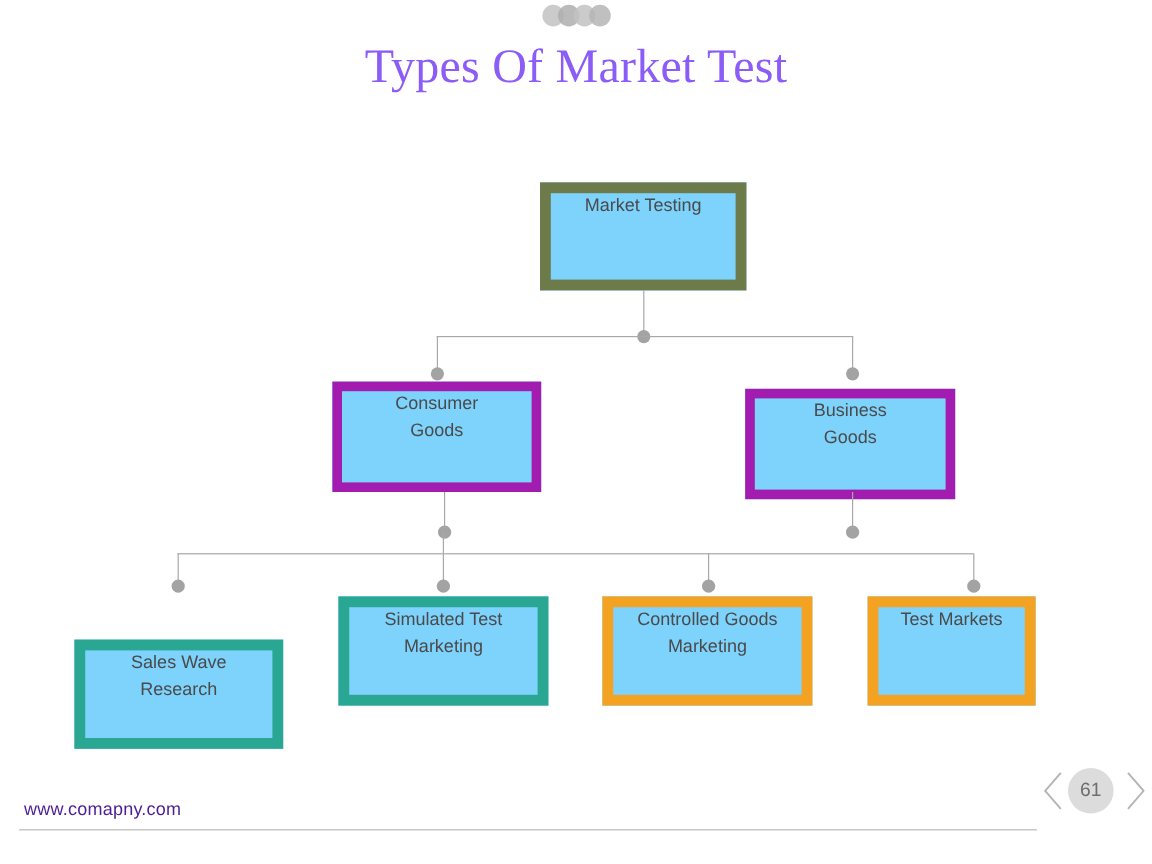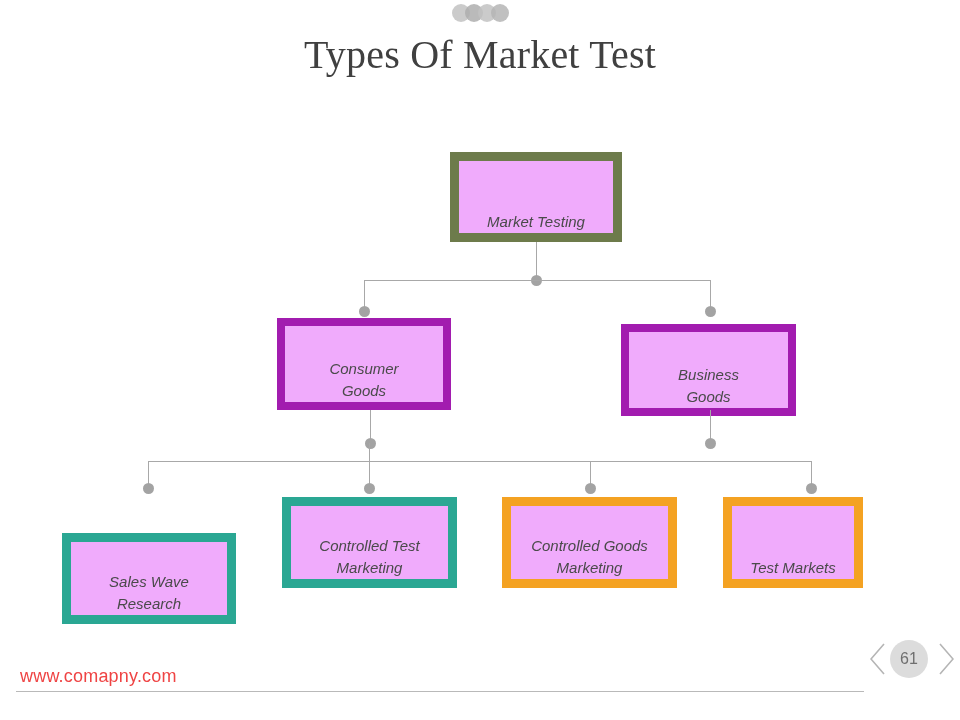--- a/index.html
+++ b/index.html
@@ -44,35 +44,34 @@
   
   .slide-title {
     position: absolute;
     left: 0;
     top: 29px;
     width: 960px;
     text-align: center;
     font-family: "Liberation Serif", "DejaVu Serif", serif;
     font-size: 40px;
     line-height: 52px;
-    color: #404040;
+    color: #8b5cf6;
     letter-spacing: .2px;
     white-space: nowrap;
   }
 
   
   .node {
     position: absolute;
     box-sizing: border-box;
-    background: #f0abfc;
+    background: #7dd3fc;
     display: flex;
-    align-items: flex-end;
+    align-items: flex-start;
     justify-content: center;
     text-align: center;
-    font-style: italic;
   }
   .node .node-label {
     font-family: "Liberation Sans", sans-serif;
     font-size: 15px;
     line-height: 22px;
     color: #4a4a4a;
     white-space: pre-line;
     padding: 0 6px;
   }
   .node-root   { border: 9px solid #6d7b4b; }
@@ -107,22 +106,22 @@
     left: 16px;
     top: 691px;
     width: 848px;
     height: 1px;
     background: #b9b9b9;
   }
   .footer-url {
     position: absolute;
     left: 20px;
     top: 666px;
-    font-size: 18px;
-    color: #ef4444;
+    font-size: 15px;
+    color: #4c1d95;
     letter-spacing: .2px;
   }
   .pager {
     position: absolute;
     left: 868px;
     top: 636px;
     width: 88px;
     height: 46px;
   }
   .pager .chev {
@@ -203,21 +202,21 @@
   <div class="conn-dot" style="left:590px; top:488px;"></div>
 
   <div class="conn-v" style="left:811px; top:461px; height:27px;"></div>
   <div class="conn-dot" style="left:811px; top:488px;"></div>
 
   <div class="node node-teal" style="left:62px; top:497px; width:174px; height:91px;margin-top:36px;">
     <span class="node-label">Sales Wave
 Research</span>
   </div>
   <div class="node node-teal" style="left:282px; top:497px; width:175px; height:91px;">
-    <span class="node-label">Controlled Test
+    <span class="node-label">Simulated Test
 Marketing</span>
   </div>
   <div class="node node-orange" style="left:502px; top:497px; width:175px; height:91px;">
     <span class="node-label">Controlled Goods
 Marketing</span>
   </div>
   <div class="node node-orange" style="left:723px; top:497px; width:140px; height:91px;">
     <span class="node-label">Test Markets</span>
   </div>
 

